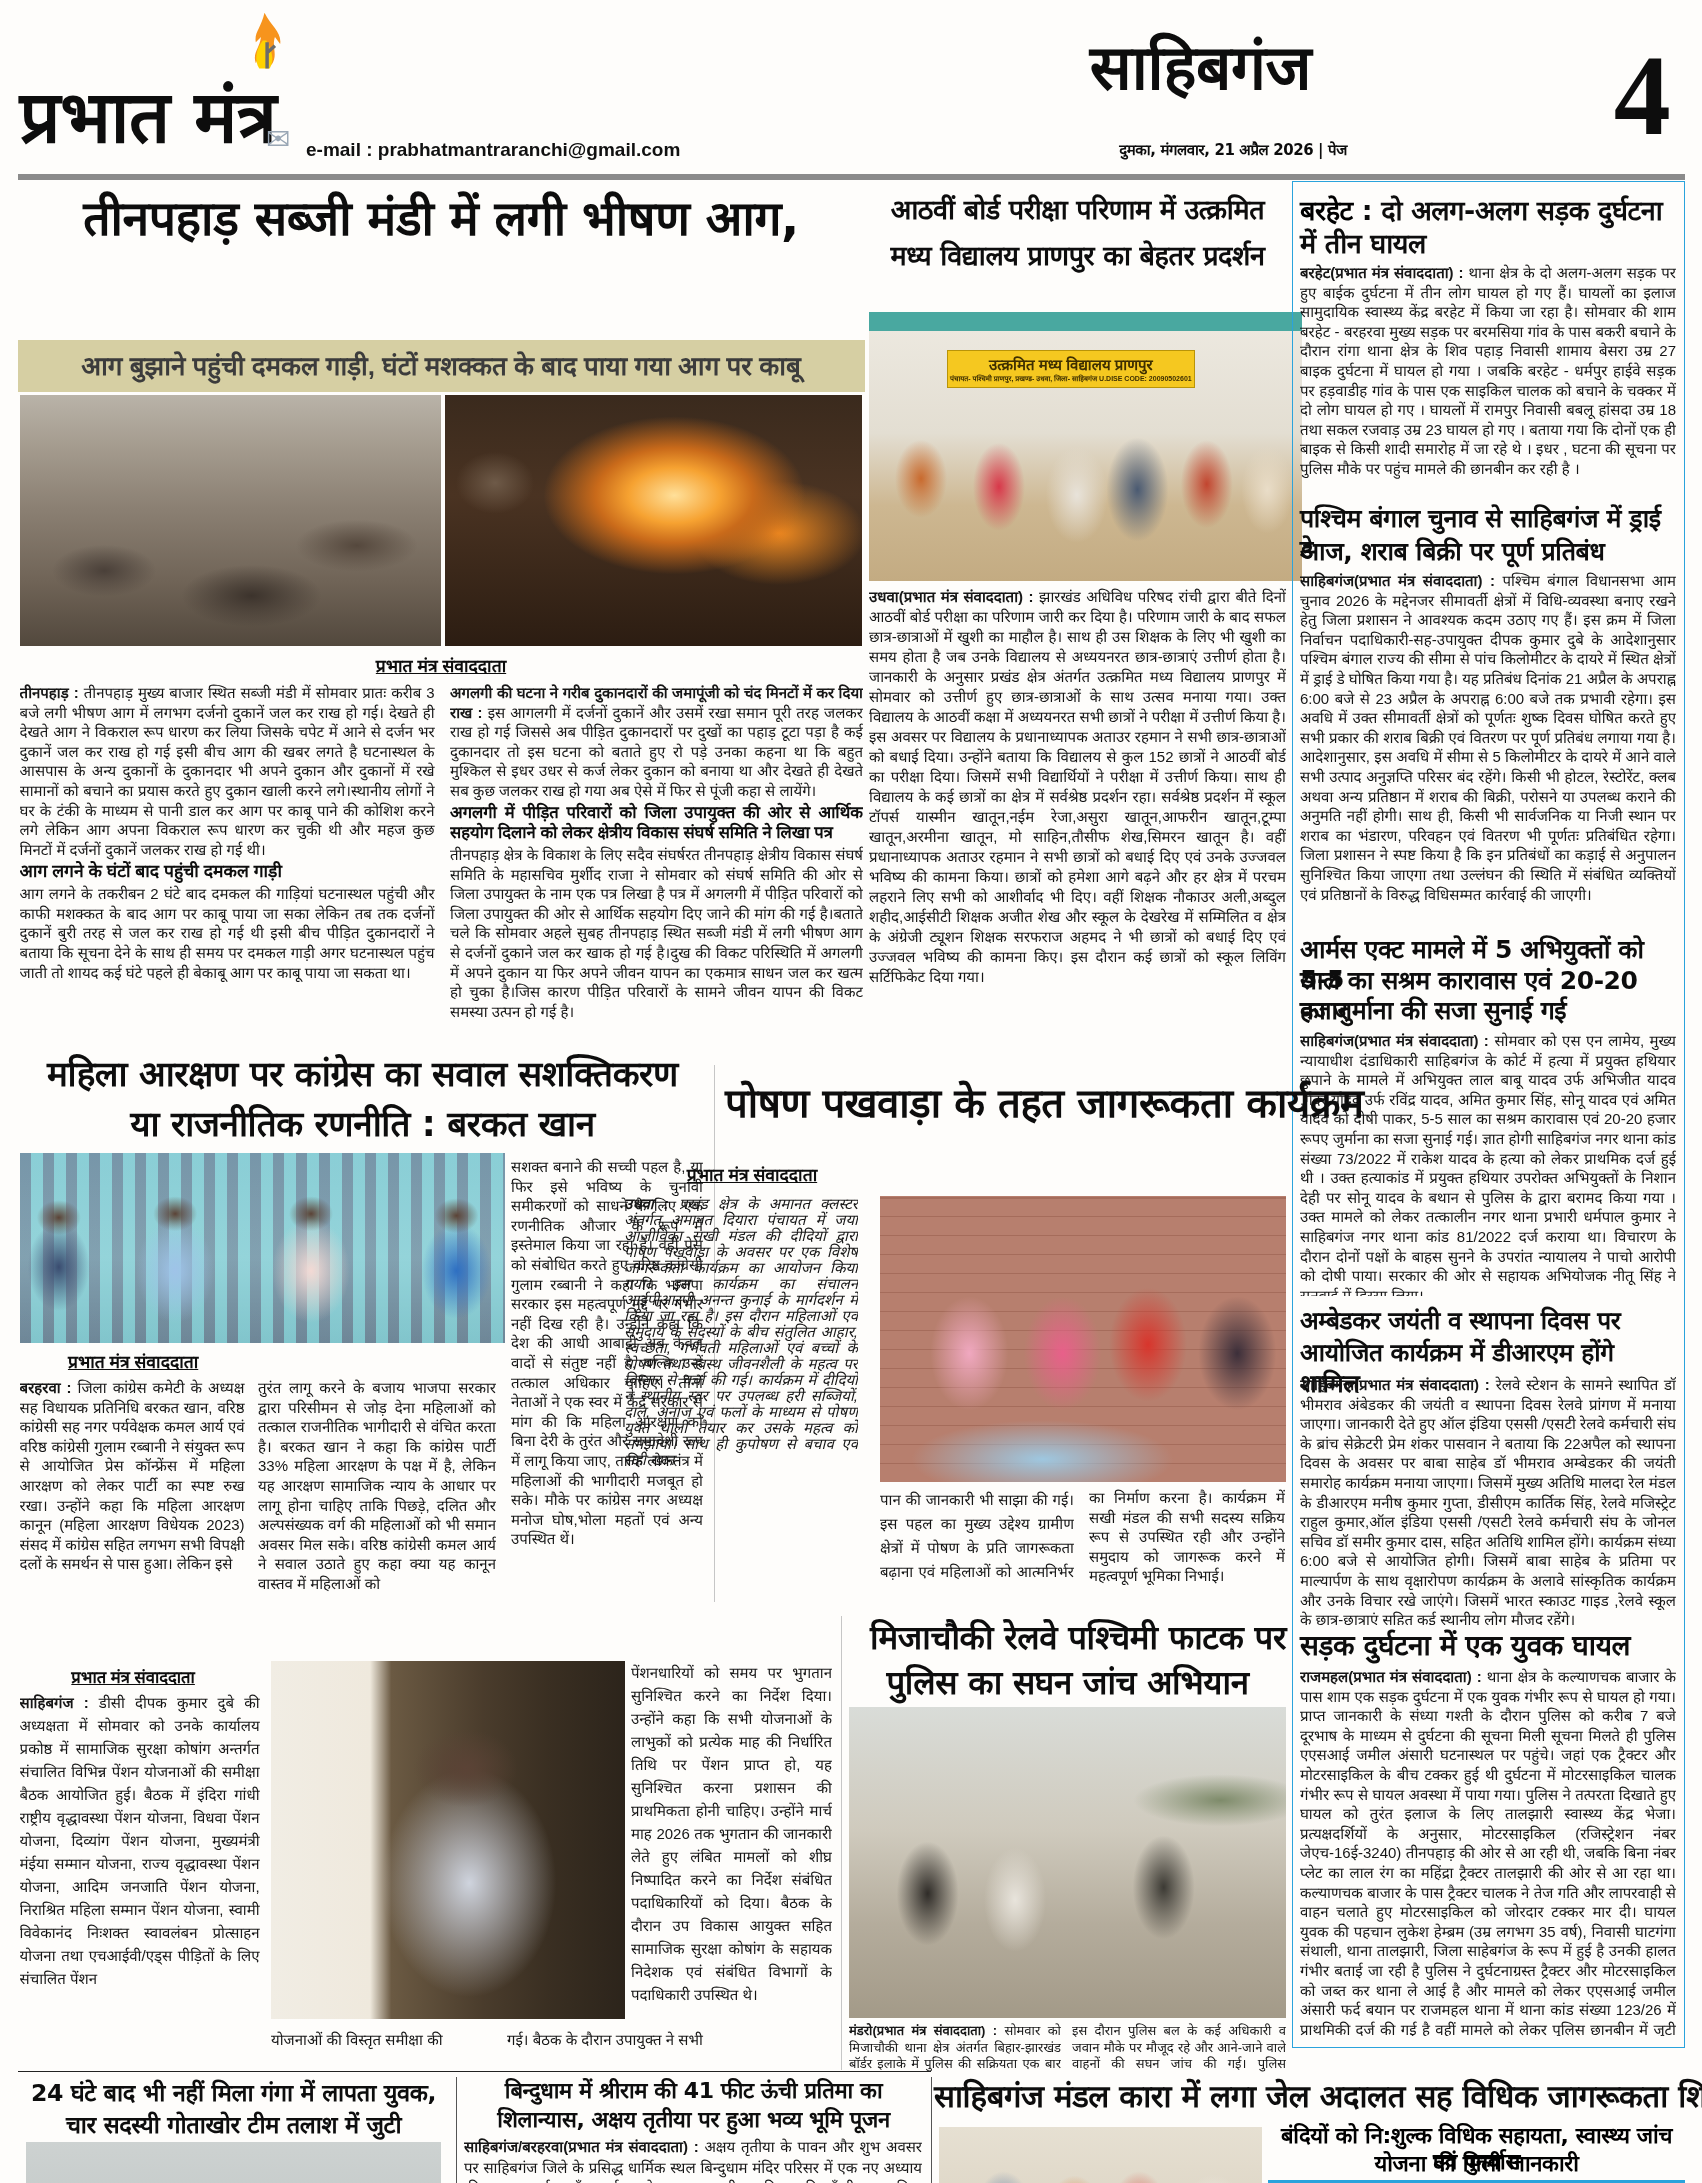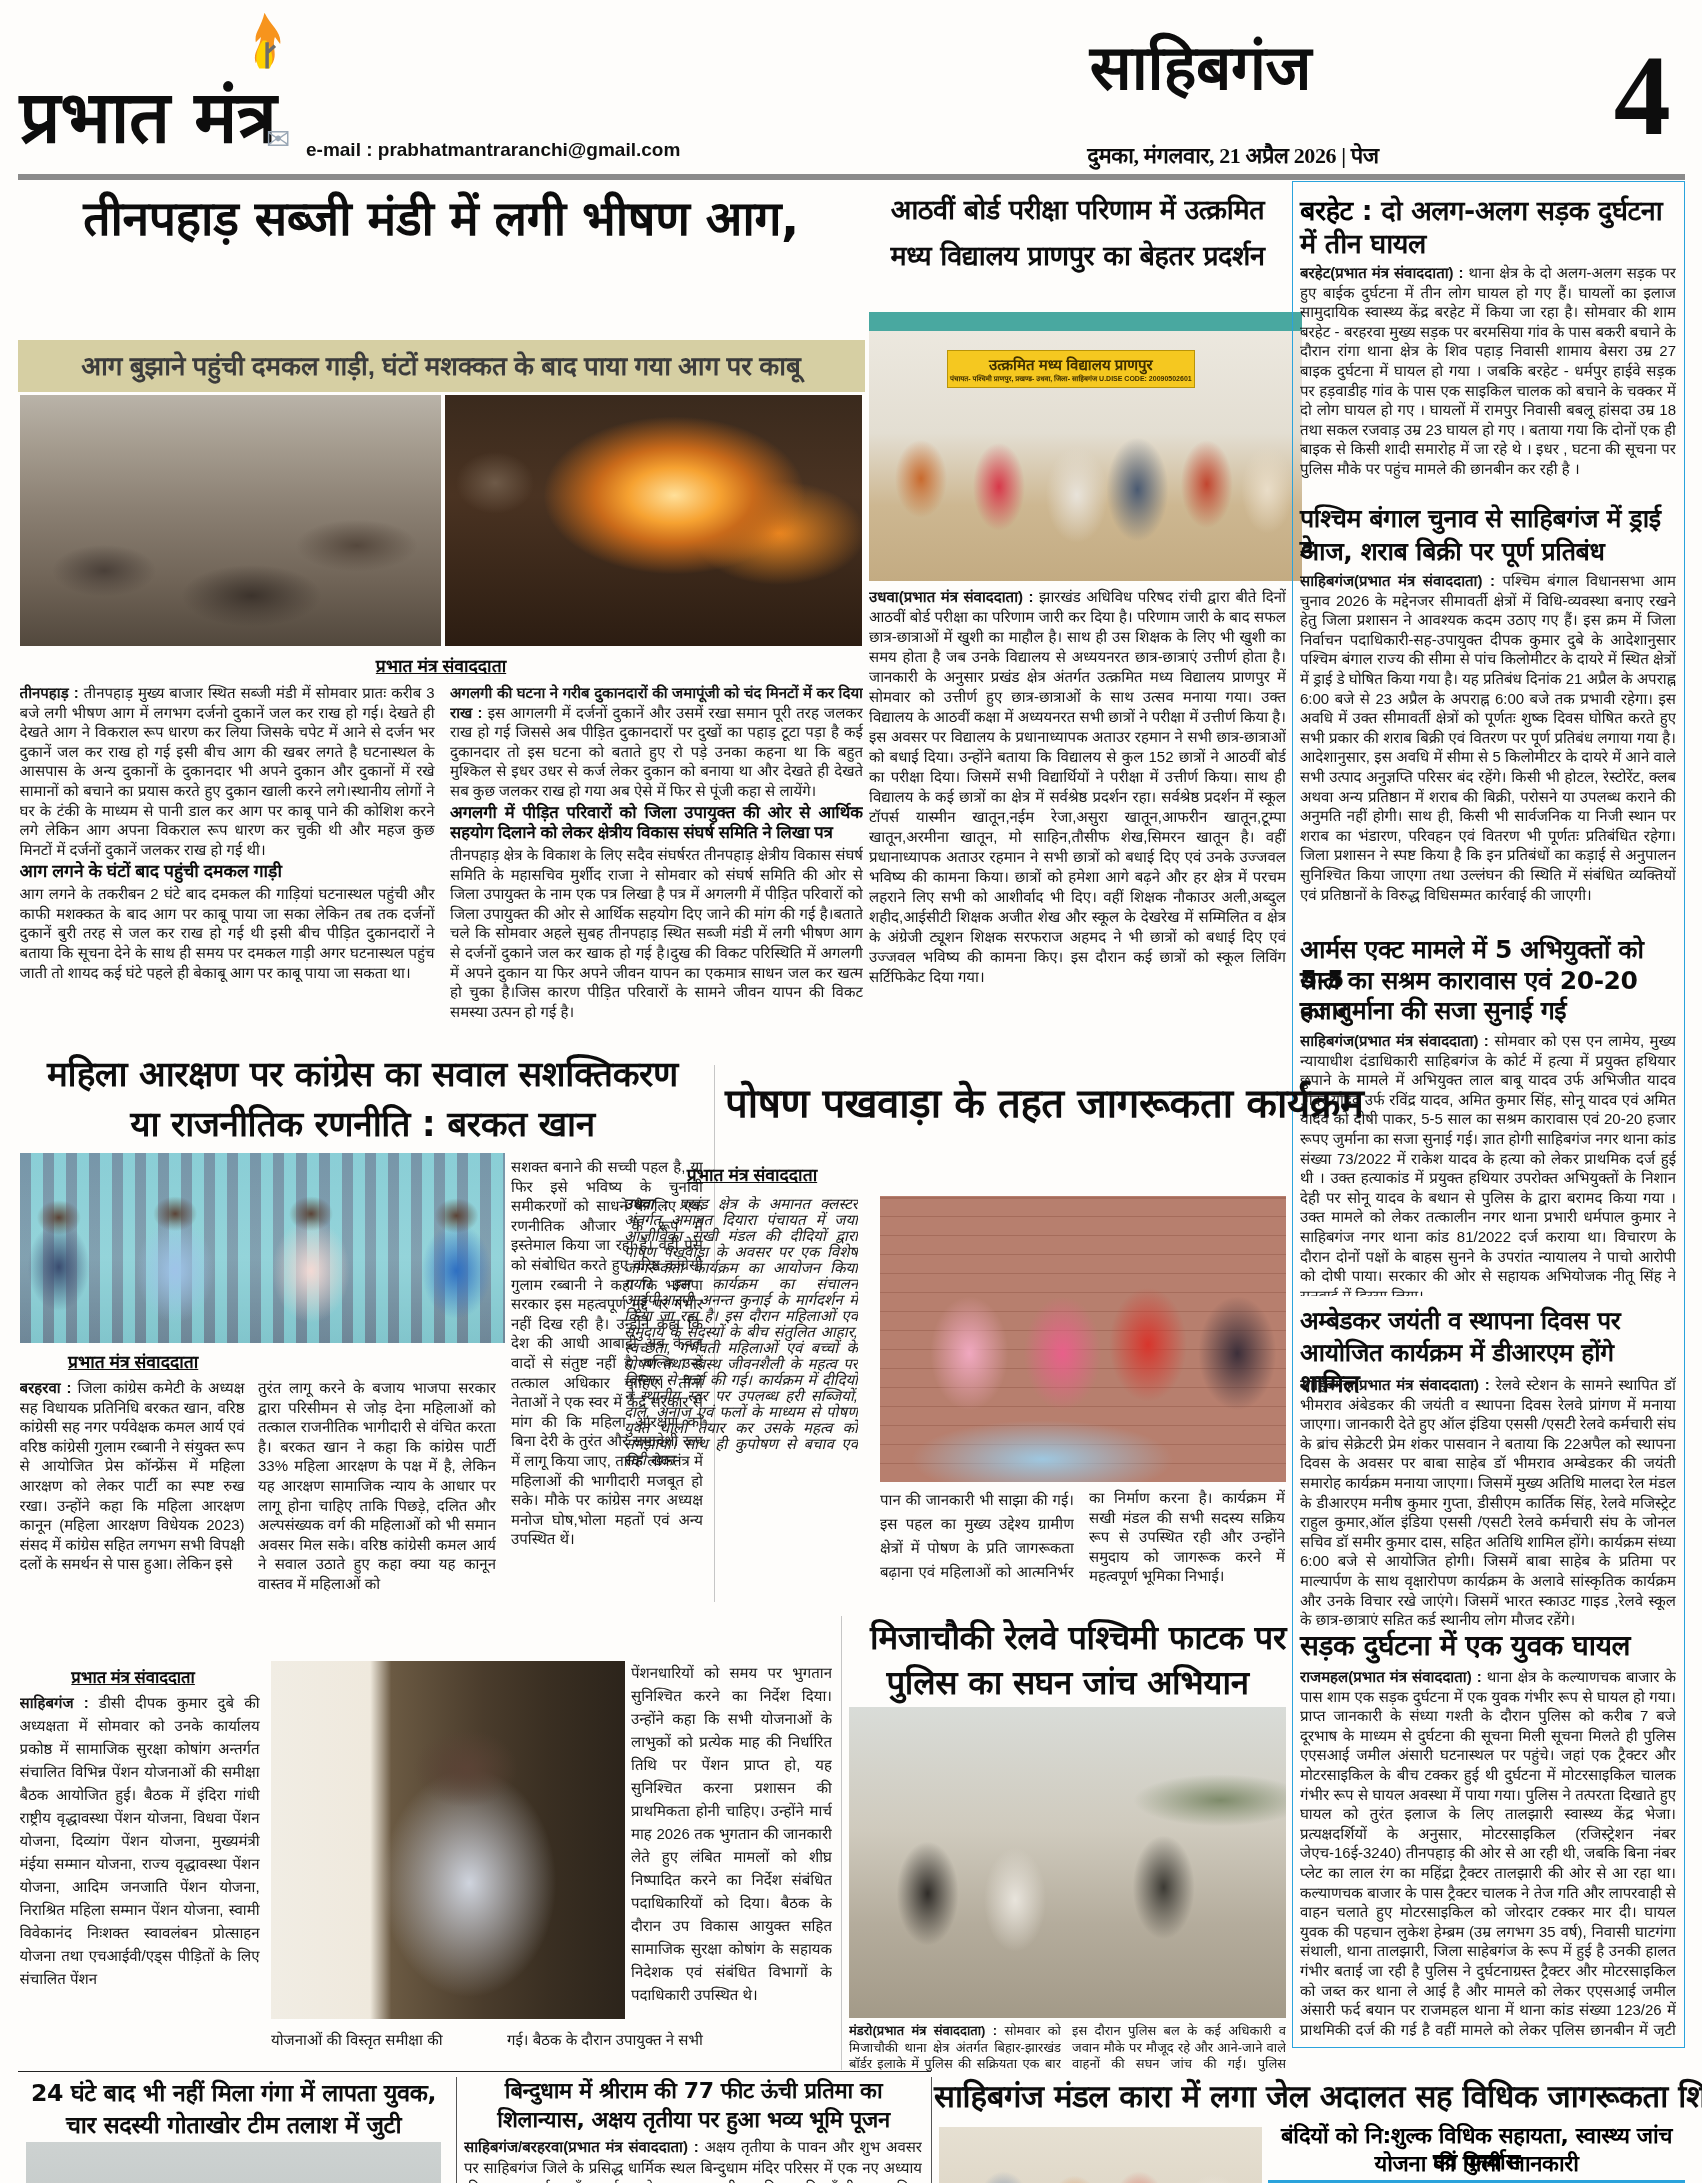--- a/index.html
+++ b/index.html
@@ -25,21 +25,21 @@
 
   <svg class="abs" style="left:221px;top:11px;" width="87" height="87" viewBox="0 0 100 100">
     <path d="M50 2 C46 20 38 24 40 36 L46 30 C44 44 36 48 40 60 L50 40 L58 62 C66 50 58 42 62 30 L68 38 C70 24 58 18 50 2 Z" fill="#f7941d"></path>
     <path d="M48 34 C40 44 38 58 44 66 L56 66 C62 56 58 44 52 34 Z" fill="#ffd200"></path>
     <path d="M53 36 L53 66 M53 48 L62 40" stroke="#6b6b6b" stroke-width="4" fill="none"></path>
   </svg>
   <div class="abs hl" style="left:19.6px;top:74px;width:419px;font-size:72px;line-height:87px;white-space:nowrap;">प्रभात मंत्र</div>
   <span class="abs" style="left:266px;top:122px;font-size:29px;color:#9aa7b5;">✉</span>
   <div class="abs" style="left:306px;top:139px;width:480px;font-size:19px;font-weight:700;white-space:nowrap;">e-mail : prabhatmantraranchi@gmail.com</div>
   <div class="abs hl ctr" style="left:982px;top:26px;width:437px;font-size:62px;line-height:83px;">साहिबगंज</div>
-  <div class="abs hl ctr" style="left:982px;top:139px;width:502px;font-size:22px;font-family:Liberation Serif, serif;">दुमका, मंगलवार, 21 अप्रैल 2026 | पेज</div>
+  <div class="abs hl ctr" style="left:982px;top:139px;width:502px;font-size:15px;">दुमका, मंगलवार, 21 अप्रैल 2026 | पेज</div>
   <div class="abs hl" style="left:1594px;top:35px;width:96px;font-size:114px;line-height:122px;font-family:'Liberation Serif','DejaVu Serif',serif;text-align:center;">4</div>
   <div class="abs" style="left:17.5px;top:174px;width:1667px;height:6.1px;background:#8b8b8b;"></div>
 
   <div class="abs hl ctr" style="left:17.5px;top:186px;width:847px;font-size:48px;line-height:65px;">तीनपहाड़ सब्जी मंडी में लगी भीषण आग,</div>
   <div class="abs ctr" style="left:17.5px;top:340px;width:847px;height:52px;background:#d6cfa3;font-size:26px;font-weight:800;color:#3c3c3c;line-height:52px;">आग बुझाने पहुंची दमकल गाड़ी, घंटों मशक्कत के बाद पाया गया आग पर काबू</div>
   <div class="ph" style="left:19.6px;top:395px;width:421px;height:251px;
        background:
         radial-gradient(ellipse 52px 26px at 20% 70%, #4a4039 0%, rgba(74,64,57,0) 100%),
         radial-gradient(ellipse 70px 31px at 55% 80%, #3c332c 0%, rgba(60,51,44,0) 100%),
         radial-gradient(ellipse 61px 26px at 80% 60%, #55483d 0%, rgba(85,72,61,0) 100%),
@@ -199,21 +199,21 @@
   <div class="abs hl ctr" style="left:17.5px;top:2078px;width:432px;font-size:23.6px;line-height:31px;">24 घंटे बाद भी नहीं मिला गंगा में लापता युवक,</div>
   <div class="abs hl ctr" style="left:17.5px;top:2110px;width:432px;font-size:23.6px;line-height:31px;">चार सदस्यी गोताखोर टीम तलाश में जुटी</div>
   <div class="ph" style="left:26px;top:2142px;width:415px;height:218px;
        background:linear-gradient(180deg,#cdd2d1 0%,#c2c8c7 45%,#aeb6b4 60%,#9aa3a1 100%);">
     
     
     
     
   </div>
 
-  <div class="abs hl ctr" style="left:463px;top:2077px;width:461px;font-size:22px;line-height:28px;">बिन्दुधाम में श्रीराम की 77 फीट ऊंची प्रतिमा का</div>
+  <div class="abs hl ctr" style="left:463px;top:2077px;width:461px;font-size:22px;line-height:28px;">बिन्दुधाम में श्रीराम की 41 फीट ऊंची प्रतिमा का</div>
   <div class="abs hl ctr" style="left:463px;top:2106px;width:461px;font-size:22px;line-height:28px;">शिलान्यास, अक्षय तृतीया पर हुआ भव्य भूमि पूजन</div>
   <div class="abs bd" style="left:464px;top:2137px;width:458px;height:465px;line-height:20.5px;">
     <p style="margin:0;"><span class="ld">साहिबगंज/बरहरवा(प्रभात मंत्र संवाददाता) :</span> <span>अक्षय तृतीया के पावन और शुभ अवसर पर साहिबगंज जिले के प्रसिद्ध धार्मिक स्थल बिन्दुधाम मंदिर परिसर में एक नए अध्याय की शुरूआत हुई। यहाँ मयार्दा पुरुषोत्तम भगवान श्रीराम की 41 फीट ऊँची भव्य प्रतिमा के निर्माण हेतु भूमि पूजन का कार्यक्रम विधि-विधान के साथ संपन्न किया गया।</span></p>
 
   </div>
 
   <div class="abs hl ctr" style="left:934px;top:2075px;width:751px;font-size:31px;line-height:42px;white-space:nowrap;">साहिबगंज मंडल कारा में लगा जेल अदालत सह विधिक जागरूकता शिविर</div>
   <div class="abs hl ctr red" style="left:1268px;top:2123px;width:417px;font-size:22px;line-height:26px;font-weight:700;">बंदियों को नि:शुल्क विधिक सहायता, स्वास्थ्य जांच एवं पुनर्वास</div>
   <div class="abs hl ctr red" style="left:1268px;top:2151px;width:417px;font-size:22px;line-height:26px;font-weight:700;">योजना की मिली जानकारी</div>
   <div class="abs" style="left:1268px;top:2180px;width:417px;height:3.5px;background:#2aa3dc;"></div>

